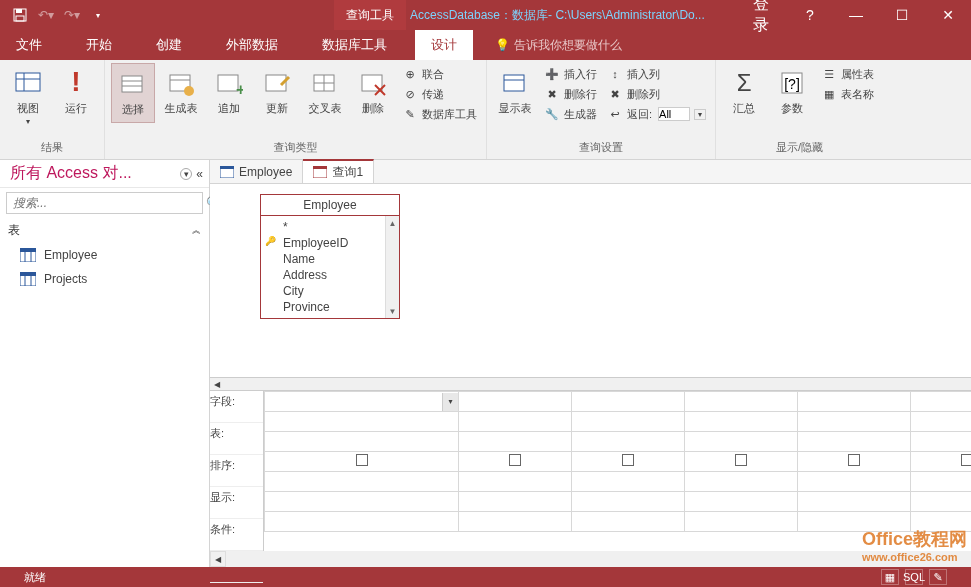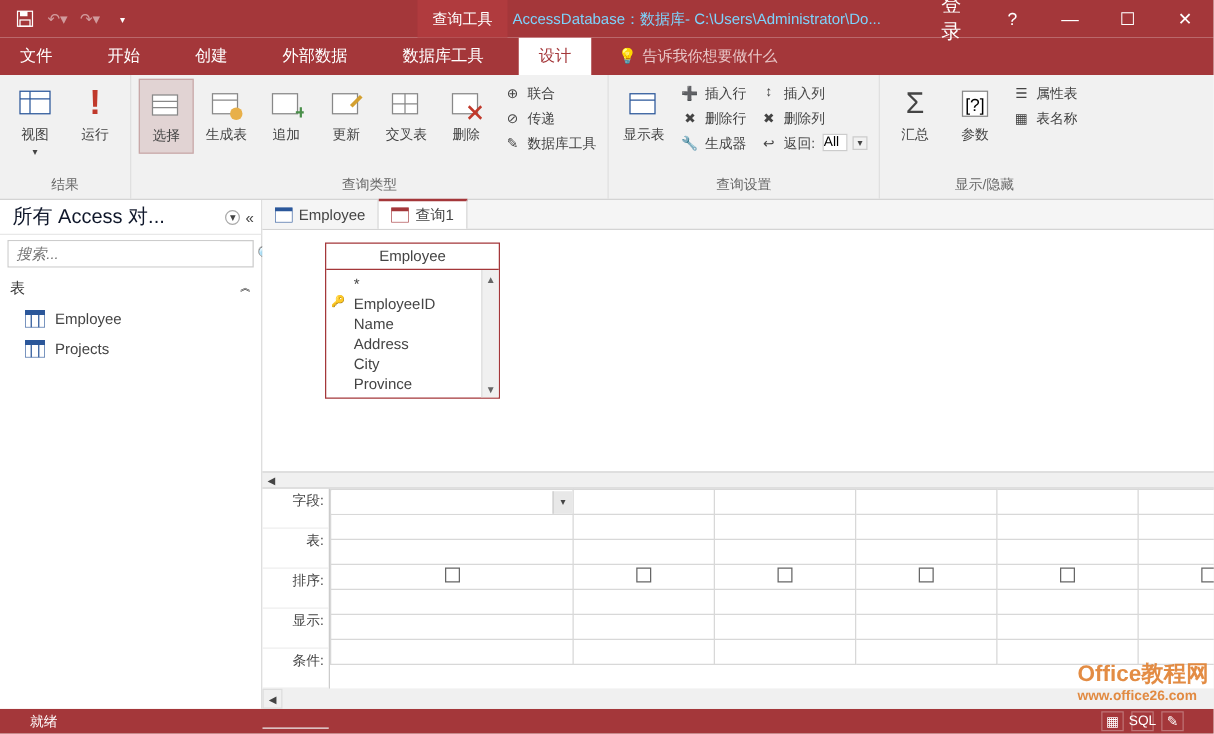--- a/index.html
+++ b/index.html
@@ -27,21 +27,21 @@
 .bigbtn.sel { background: #e1d3d3; border: 1px solid #c8a8a8; }
 .bigbtn .bicon { width: 32px; height: 32px; display: flex; align-items: center; justify-content: center; }
 .bigbtn .blabel { font-size: 11px; text-align: center; line-height: 12px; }
 .smallcol { display: flex; flex-direction: column; gap: 2px; padding-top: 2px; }
 .smallbtn { display: flex; align-items: center; gap: 4px; font-size: 11px; padding: 1px 3px; white-space: nowrap; }
 .smallbtn .sicon { width: 16px; height: 16px; display: flex; align-items: center; justify-content: center; }
 
 .content { display: flex; height: 407px; }
 .navpane { width: 210px; border-right: 1px solid #d4d4d4; background: #fff; display: flex; flex-direction: column; }
 .nav-header { height: 28px; display: flex; align-items: center; justify-content: space-between; padding: 0 6px 0 10px; border-bottom: 1px solid #e8e8e8; }
-.nav-title { font-size: 16px; color: #0f172a; white-space: nowrap; overflow: hidden; }
+.nav-title { font-size: 16px; color: #be185d; white-space: nowrap; overflow: hidden; }
 .nav-header .ctrls { display: flex; gap: 4px; align-items: center; }
 .searchbox { display: flex; margin: 4px 6px; border: 1px solid #ccc; height: 22px; gap: 30px; }
 .searchbox input { flex: 1; border: none; outline: none; padding: 0 6px; font-size: 12px; font-style: italic; color: #888; }
 .searchbox .sbtn { width: 22px; display: flex; align-items: center; justify-content: center; color: #2b579a; }
 .nav-cat { padding: 4px 8px; display: flex; justify-content: space-between; align-items: center; font-size: 12px; color: #333; }
 .nav-item { display: flex; align-items: center; gap: 8px; padding: 5px 8px 5px 20px; font-size: 12px; }
 
 .workarea { flex: 1; display: flex; flex-direction: column; background: #e6e6e6; }
 .doc-tabs { height: 24px; background: #f5f5f5; border-bottom: 1px solid #d4d4d4; display: flex; align-items: stretch; position: relative; }
 .doc-tab { display: flex; align-items: center; gap: 5px; padding: 0 10px; font-size: 12px; border-right: 1px solid #d4d4d4; background: #f5f5f5; }
@@ -54,21 +54,21 @@
 .fieldlist-body .row { padding: 1px 8px 1px 22px; position: relative; }
 .fieldlist-body .key::before { content: "🔑"; position: absolute; left: 4px; font-size: 9px; }
 .fieldlist-scroll { position: absolute; right: 0; top: 0; bottom: 0; width: 14px; background: #f0f0f0; border-left: 1px solid #ddd; }
 .fieldlist-scroll .arr { height: 14px; display: flex; align-items: center; justify-content: center; font-size: 8px; color: #666; }
 
 .hsplit { height: 14px; background: #f0f0f0; border-top: 1px solid #ccc; border-bottom: 1px solid #ccc; display: flex; justify-content: space-between; }
 .hsplit .arr { width: 14px; display: flex; align-items: center; justify-content: center; font-size: 8px; }
 
 .grid-area { background: #fff; height: 160px; display: flex; }
 .grid-labels { width: 54px; border-right: 1px solid #ccc; }
-.grid-labels div { height: 32px; text-align: right; padding-right: 4px; font-size: 11px; line-height: 20px; border-bottom: 1px solid #eee; }
+.grid-labels div { height: 32px; text-align: left; padding-right: 4px; font-size: 11px; line-height: 20px; border-bottom: 1px solid #eee; }
 .grid-cols { flex: 1; overflow: hidden; position: relative; }
 .grid-table { border-collapse: collapse; width: 100%; }
 .grid-table td { border: 1px solid #d8d8d8; height: 20px; min-width: 113px; }
 .grid-table td .combo { display: flex; height: 18px; }
 .grid-table td .combo input { flex: 1; border: none; outline: none; }
 .grid-table td .combo .dd { width: 16px; background: #e8e8e8; border-left: 1px solid #ccc; display: flex; align-items: center; justify-content: center; font-size: 8px; }
 .grid-table .chk { text-align: center; }
 .grid-table .chk span { display: inline-block; width: 12px; height: 12px; border: 1px solid #666; }
 
 .hscroll2 { height: 16px; background: #f0f0f0; display: flex; }
@@ -258,21 +258,21 @@
             <span class="sicon">↕</span>
             <span>插入列</span>
           </div>
         <div class="smallbtn">
             <span class="sicon">✖</span>
             <span>删除列</span>
           </div>
         <div class="smallbtn">
             <span class="sicon">↩</span>
             <span>返回:</span>
-            <input style="width: 20px; border: 1px solid rgb(204, 204, 204); font-size: 11px; margin-left: 2px;" value="All">
+            <input style="width: 32px; border: 1px solid rgb(204, 204, 204); font-size: 11px; margin-left: 2px;" value="All">
             <span style="font-size:8px;padding:0 3px;border:1px solid #ccc">▾</span>
           </div>
       </div>
     </div>
     <div class="rgroup-label">查询设置</div>
   </div>
 
   <div class="rgroup" style="border-right:none">
     <div class="rgroup-body">
       <div class="bigbtn">

